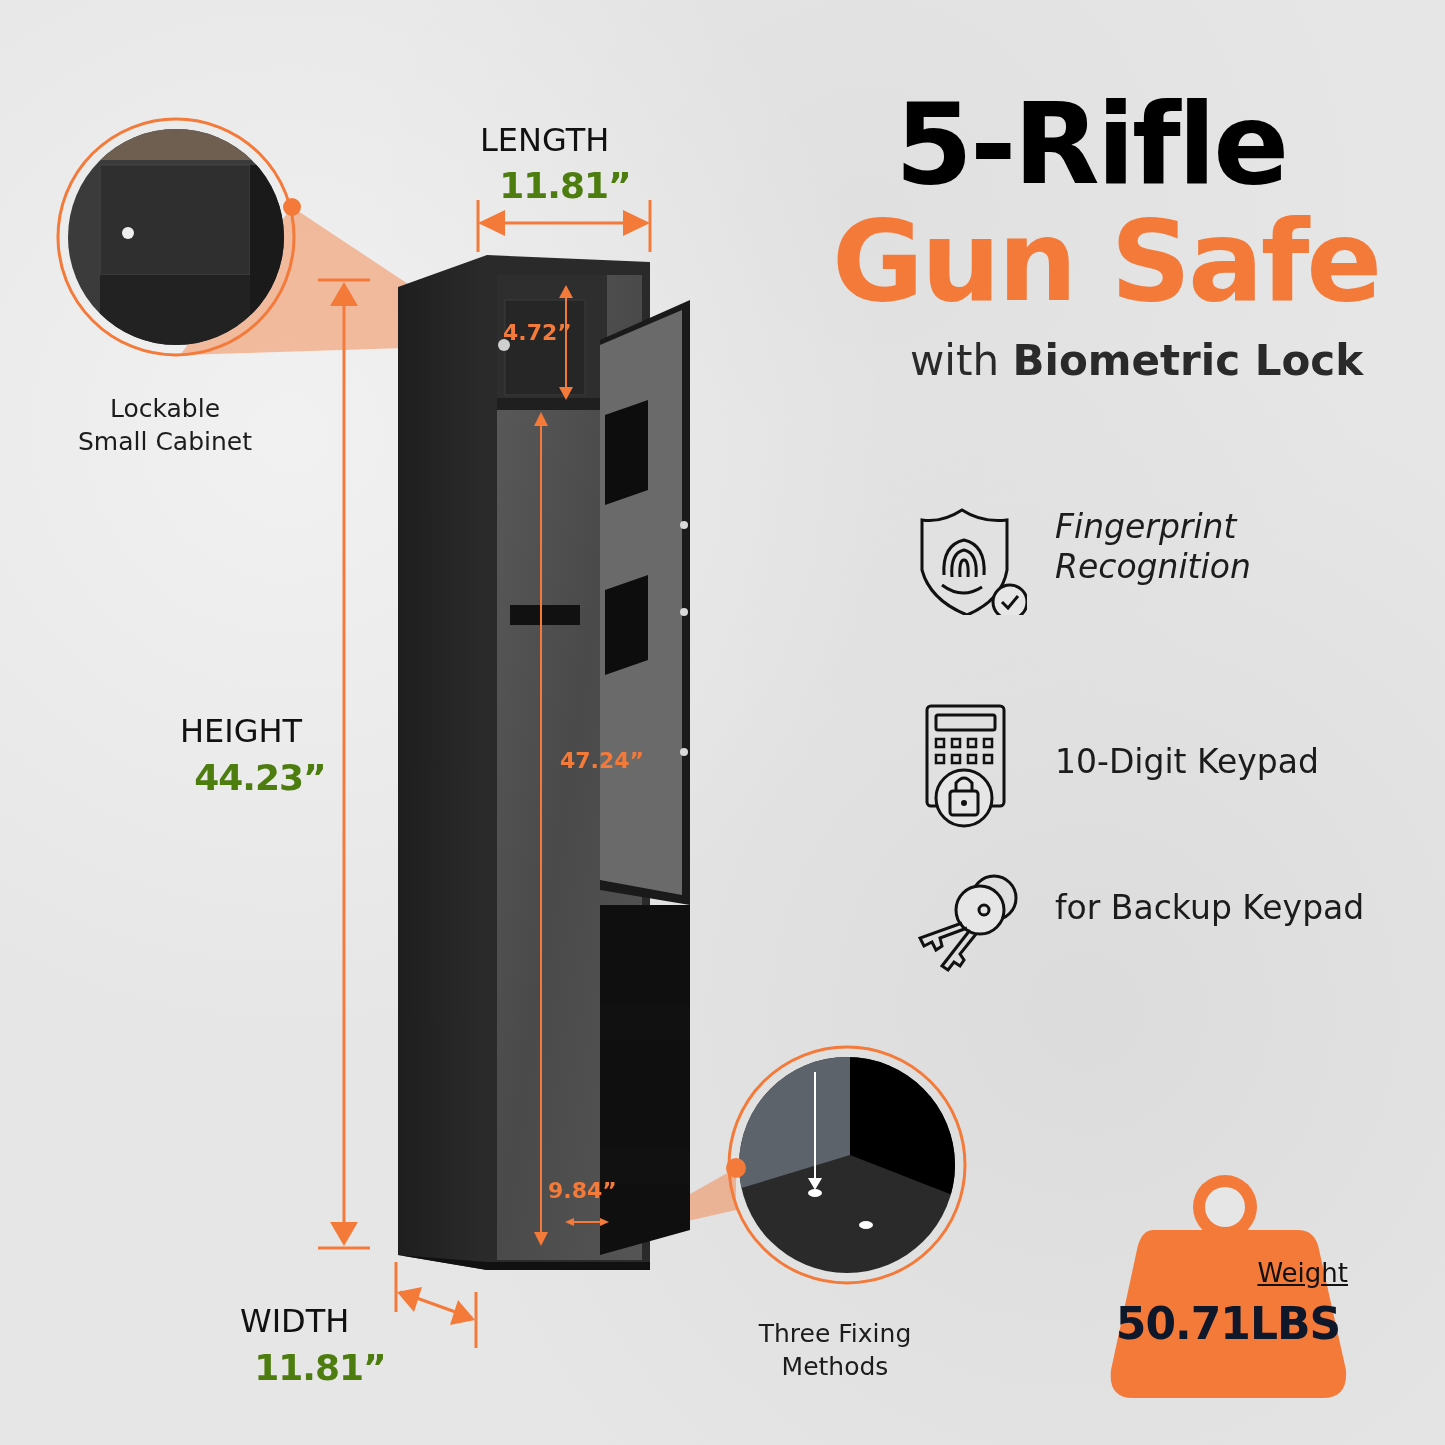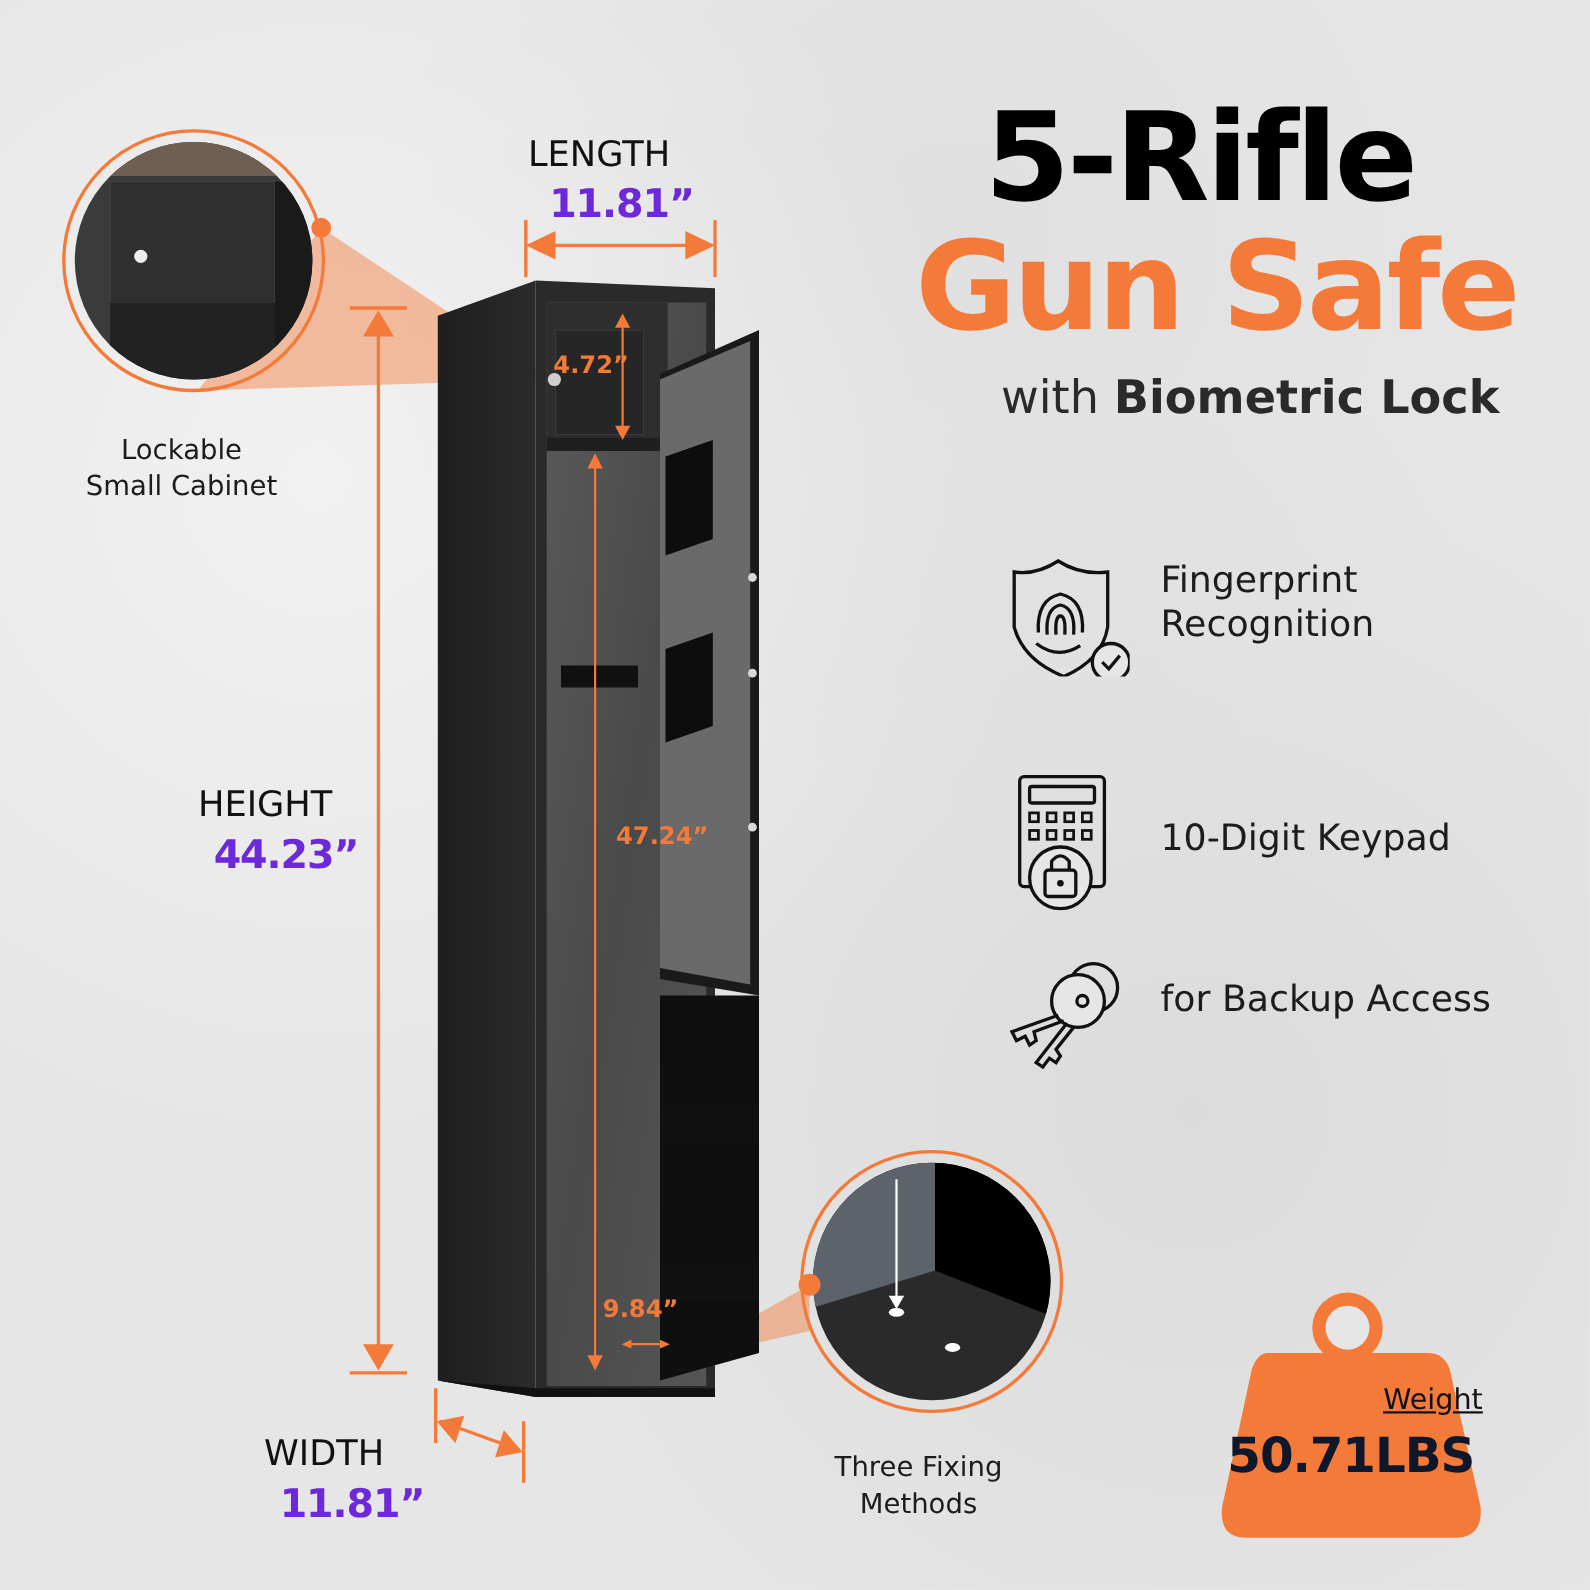--- a/index.html
+++ b/index.html
@@ -10,21 +10,21 @@
       radial-gradient(circle at 75% 70%, rgba(200,200,200,.35) 0, rgba(200,200,200,0) 45%),
       radial-gradient(circle at 60% 15%, rgba(210,210,210,.3) 0, rgba(210,210,210,0) 35%);
     font-family:"DejaVu Sans", sans-serif;color:#111;}
   .abs{position:absolute;}
   .title1{left:895px;top:88px;font-size:112px;font-weight:bold;letter-spacing:-3px;color:#000000;line-height:1;}
   .title2{left:832px;top:205px;font-size:112px;font-weight:bold;letter-spacing:-3px;color:#f47a3a;line-height:1;}
   .subtitle{left:910px;top:340px;font-size:42px;color:#2a2a2a;line-height:1;}
   .subtitle b{font-weight:bold;}
   .feat-label{font-size:33px;color:#1c1c1c;line-height:1.2;}
   .dim-cap{font-size:32px;color:#111;text-align:left;line-height:1;}
-  .dim-val{font-size:36px;font-weight:bold;color:#6d28d9;text-align:center;line-height:1;letter-spacing:-1px;}
+  .dim-val{font-size:36px;font-weight:bold;color:#4d7c0f;text-align:center;line-height:1;letter-spacing:-1px;}
   .orange-val{font-size:22px;font-weight:bold;color:#f47a3a;line-height:1;}
   .caption{font-size:25px;color:#1c1c1c;text-align:center;line-height:1.3;}
   .weight-label{font-size:26px;color:#111;text-decoration:underline;text-align:right;}
   .weight-val{font-size:44px;font-weight:bold;color:#0f172a;text-align:center;letter-spacing:-1px;}
 </style>
 </head>
 <body>
 
 <div class="abs title1">5-Rifle</div>
 <div class="abs title2">Gun Safe</div>
@@ -158,21 +158,21 @@
 <div class="abs" style="left:912px;top:505px;">
   <svg width="115" height="110" style="position:absolute;left:0;top:0;">
     <path d="M10 15 Q30 18 50 5 Q70 18 95 15 L95 65 Q90 95 55 110 Q18 95 10 65 Z" fill="none" stroke="#111" stroke-width="3"></path>
     <path d="M32 70 Q30 40 52 35 Q74 40 72 70" fill="none" stroke="#111" stroke-width="3"></path>
     <path d="M40 72 Q38 48 52 45 Q66 48 64 72" fill="none" stroke="#111" stroke-width="3"></path>
     <path d="M48 72 Q47 55 52 55 Q57 55 56 72" fill="none" stroke="#111" stroke-width="3"></path>
     <path d="M30 80 Q50 95 70 82" fill="none" stroke="#111" stroke-width="3"></path>
     <circle cx="98" cy="97" r="17" fill="#e6e6e6" stroke="#111" stroke-width="3"></circle>
     <path d="M90 97 L96 103 L106 91" fill="none" stroke="#111" stroke-width="3"></path>
   </svg>
-  <div class="feat-label" style="position:absolute;left:143px;top:2px;width:300px;">
+  <div class="feat-label" style="position:absolute;left:143px;top:2px;width:300px;font-style:italic;">
     <div>Fingerprint</div>
     <div>Recognition</div>
   </div>
 </div>
 
 <div class="abs" style="left:912px;top:700px;">
   <svg width="100" height="125" style="position:absolute;left:12px;top:3px;">
     <rect x="3" y="3" width="77" height="100" rx="4" fill="none" stroke="#111" stroke-width="3"></rect>
     <rect x="12" y="12" width="59" height="15" rx="2" fill="none" stroke="#111" stroke-width="3"></rect>
     <g fill="none" stroke="#111" stroke-width="2.5">
@@ -195,21 +195,21 @@
 
 <div class="abs" style="left:912px;top:868px;">
   <svg width="110" height="105" style="position:absolute;left:0;top:0;">
     <circle cx="82" cy="30" r="22" fill="none" stroke="#111" stroke-width="3"></circle>
     <circle cx="68" cy="42" r="24" fill="#e6e6e6" stroke="#111" stroke-width="3"></circle>
     <circle cx="72" cy="42" r="5" fill="none" stroke="#111" stroke-width="3"></circle>
     <path d="M50 55 L8 70 L12 78 L20 74 L24 82 L30 78 L28 70 L55 60" fill="none" stroke="#111" stroke-width="3"></path>
     <path d="M58 62 L30 98 L36 102 L42 94 L48 98 L52 92 L48 86 L64 66" fill="none" stroke="#111" stroke-width="3"></path>
   </svg>
   <div class="feat-label" style="position:absolute;left:143px;top:20px;width:320px;">
-    <div>for Backup Access</div>
+    <div>for Backup Keypad</div>
   </div>
 </div>
 
 <div class="abs" style="left:1108px;top:1170px;width:240px;height:230px;">
   <svg width="240" height="230" style="position:absolute;left:0;top:0;">
     <circle cx="117" cy="37" r="32" fill="#f47a3a"></circle>
     <circle cx="117" cy="37" r="20" fill="#e6e6e6"></circle>
     <path d="M45 60 L190 60 Q205 60 210 75 L238 200 Q240 228 215 228 L25 228 Q0 228 3 200 L30 75 Q35 60 45 60 Z" fill="#f47a3a"></path>
   </svg>
   <div class="weight-label" style="position:absolute;left:0;top:88px;width:240px;">Weight</div>

